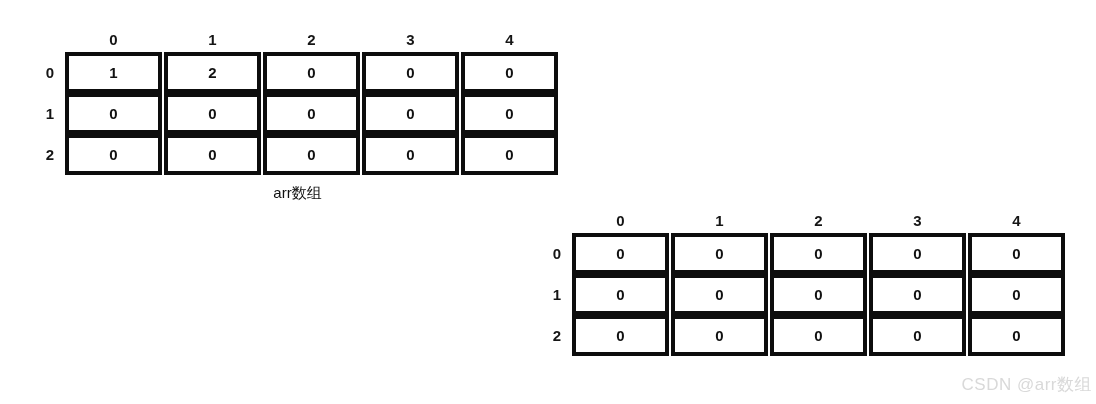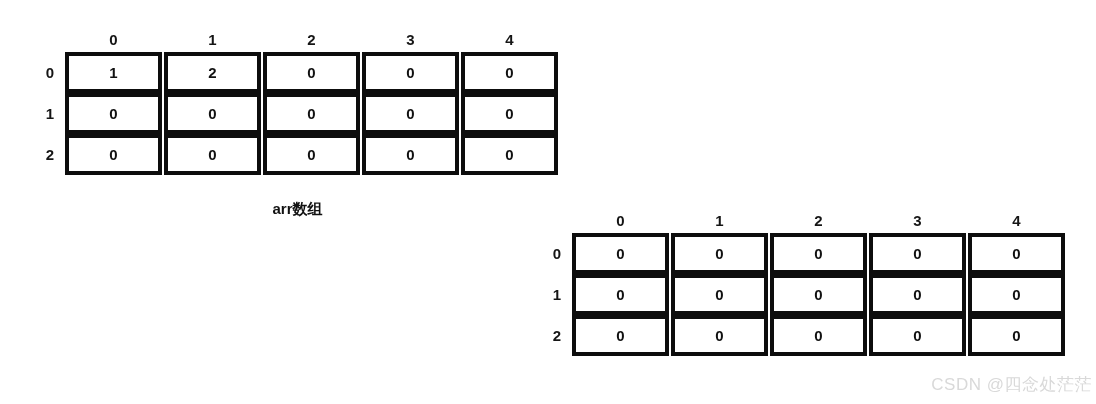--- a/index.html
+++ b/index.html
@@ -47,23 +47,23 @@
     background: #ffffff;
     display: flex;
     align-items: center;
     justify-content: center;
     font-weight: bold;
     font-size: 15px;
     color: #111111;
   }
   .array-label {
     width: 521px;
-    margin-top: 25px;
+    margin-top: 9px;
     text-align: center;
-    font-weight: bold;
+    font-weight: normal;
     font-size: 15px;
     color: #111111;
   }
   .watermark {
     position: absolute;
     right: 4px;
     bottom: 8px;
     font-size: 17px;
     letter-spacing: 0.5px;
     color: #d9d9d9;
@@ -126,14 +126,14 @@
           <div class="array-cell" style="border-color: rgb(13, 13, 13);">0</div>
           <div class="row-header">2</div>
           <div class="array-cell" style="border-color: rgb(13, 13, 13);">0</div>
           <div class="array-cell" style="border-color: rgb(13, 13, 13);">0</div>
           <div class="array-cell" style="border-color: rgb(13, 13, 13);">0</div>
           <div class="array-cell" style="border-color: rgb(13, 13, 13);">0</div>
           <div class="array-cell" style="border-color: rgb(13, 13, 13);">0</div>
         </div>
       </div>
     </div>
-  <div class="watermark" style="color: rgb(217, 217, 217);">CSDN @四念处茫茫</div>
+  <div class="watermark" style="color: rgb(217, 217, 217);">CSDN @arr数组</div>
 </div>
 
 </body></html>

